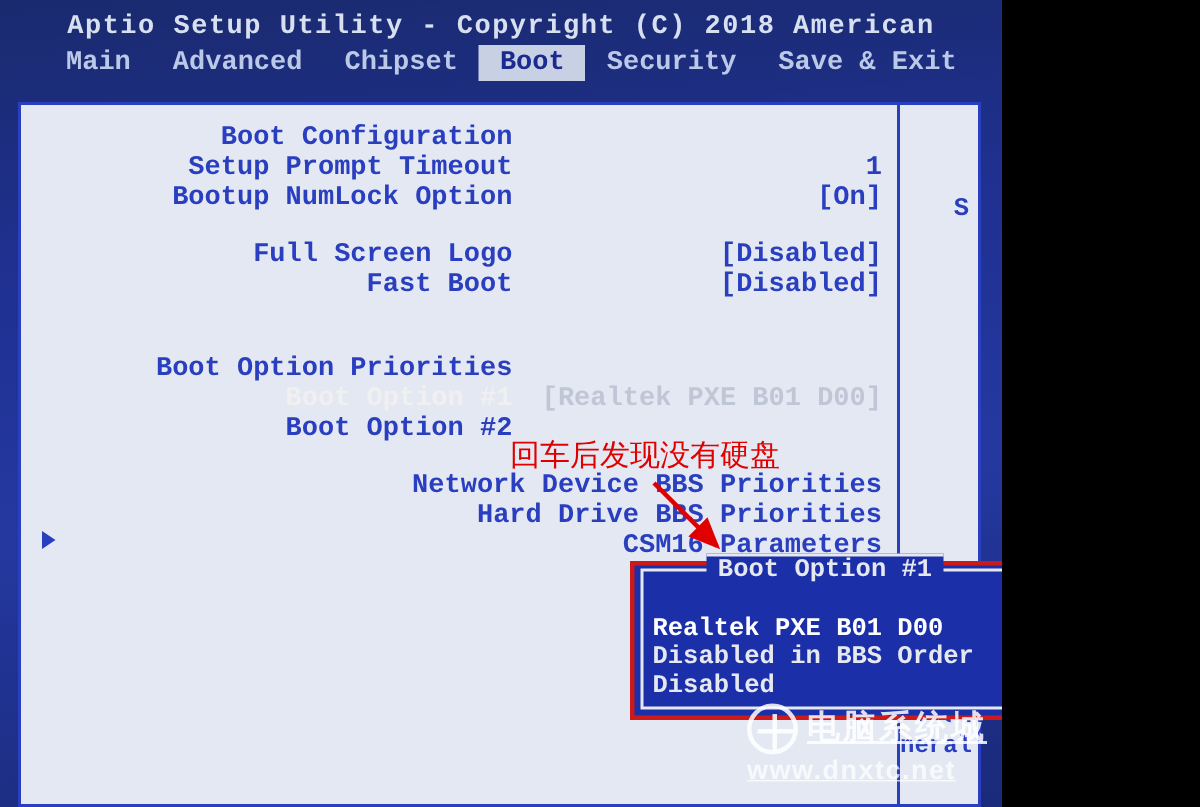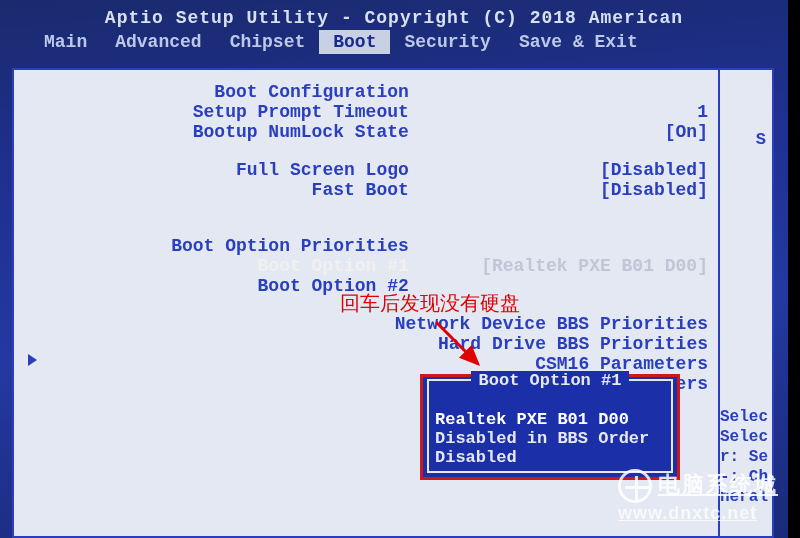--- a/index.html
+++ b/index.html
@@ -7,21 +7,21 @@
   body {
     font-family: "Courier New", monospace;
     font-size: 18px;
     font-weight: bold;
     background: #000;
     position: relative;
     color: #2a3fbf;
   }
   .bios-screen {
     position: absolute;
-    top: 0; left: 0; width: 788px; height: 538px;
+    top: 0; left: 0; width: 668px; height: 538px;
     background: linear-gradient(175deg, #1a2a6e 0%, #1f3090 30%, #2438a0 60%, #1a2a7a 100%);
     overflow: hidden;
   }
   .title-bar {
     text-align: center;
     color: #d8e0f0;
     padding: 8px 0 2px 0;
     letter-spacing: 1px;
     white-space: nowrap;
     overflow: hidden;
@@ -185,21 +185,21 @@
       <div class="row">
         <span class="label">Boot Configuration</span>
       </div>
 
       <div class="row">
         <span class="label">Setup Prompt Timeout</span>
         <span class="value">1</span>
       </div>
 
       <div class="row">
-        <span class="label">Bootup NumLock State</span>
+        <span class="label">Bootup NumLock Option</span>
         <span class="value">[On]</span>
       </div>
 
       <div class="spacer"></div>
 
       <div class="row">
         <span class="label">Full Screen Logo</span>
         <span class="value">[Disabled]</span>
       </div>
 

